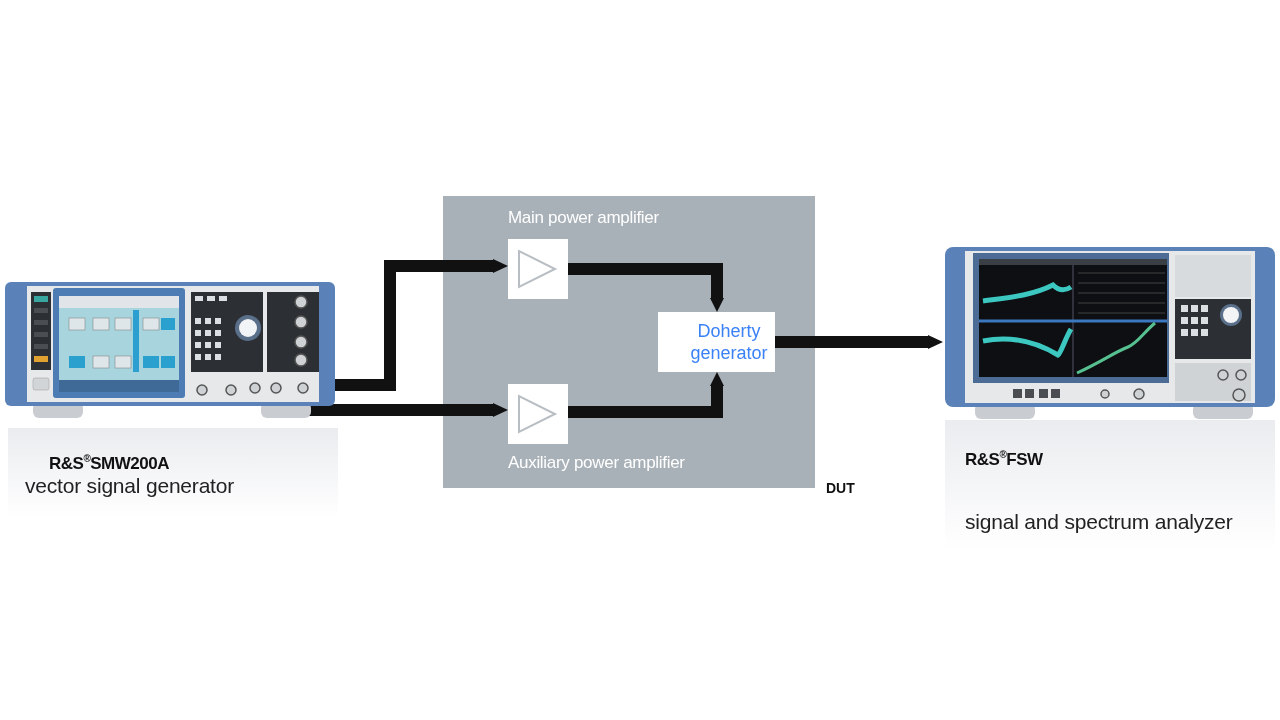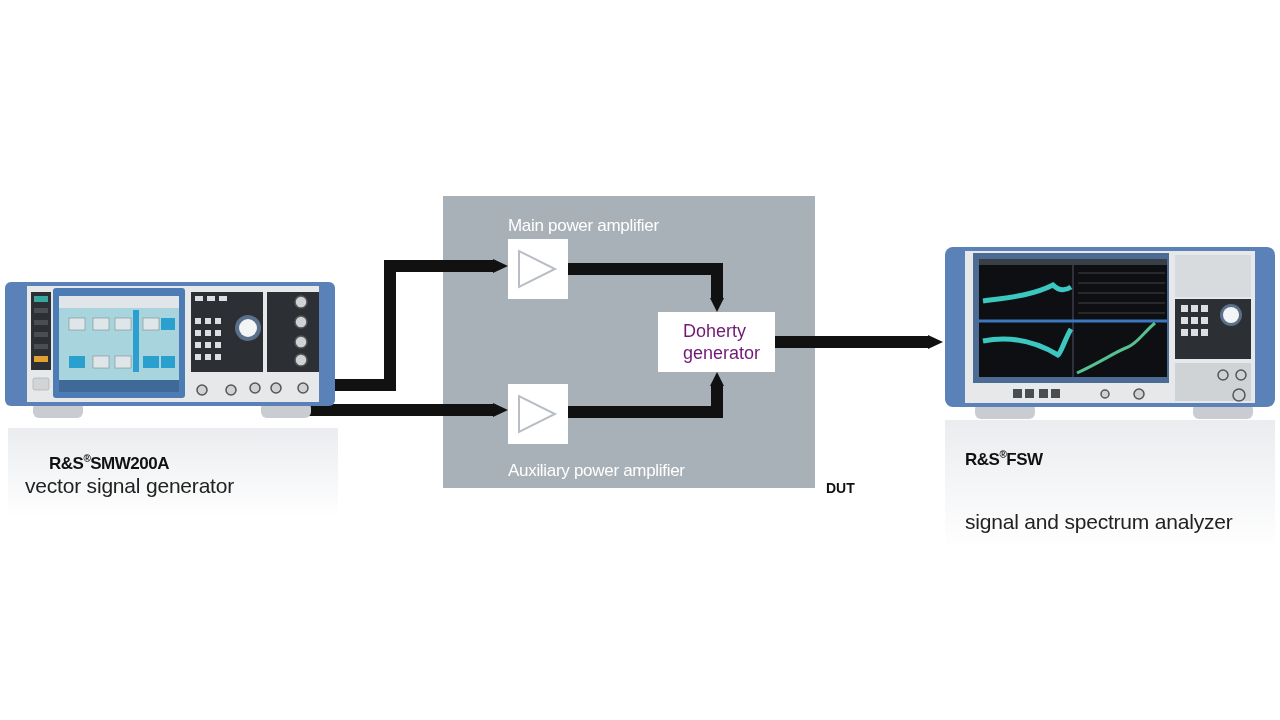--- a/index.html
+++ b/index.html
@@ -7,24 +7,24 @@
     width: 1280px; height: 720px; position: relative; overflow: hidden;
     background: #ffffff;
     font-family: "Liberation Sans", sans-serif;
   }
   .abs { position: absolute; }
   
   #dut-box { left: 443px; top: 196px; width: 372px; height: 292px; background: #a9b1b8; }
   .amp-box { position: absolute; width: 60px; height: 60px; background: #ffffff; }
   .combiner {
     position: absolute; left: 658px; top: 312px; width: 117px; height: 60px; background: #ffffff;
-    color: #701a75; font-size: 18px; line-height: 22px; display: flex; flex-direction: column;
-    justify-content: center; padding-left: 25px; box-sizing: border-box;
+    color: #3b82f6; font-size: 18px; line-height: 22px; display: flex; flex-direction: column;
+    justify-content: center; padding-left: 25px; box-sizing: border-box; align-items: center;
   }
-  .dut-text { position: absolute; color: #ffffff; font-size: 17px; letter-spacing: -0.3px; margin-top: 8px; }
+  .dut-text { position: absolute; color: #ffffff; font-size: 17px; letter-spacing: -0.3px; }
   .dut-label { position: absolute; left: 826px; top: 480px; font-size: 14px; font-weight: bold; color: #111; }
   .inst-title { position: absolute; font-size: 17px; font-weight: bold; color: #111; letter-spacing: -0.5px; }
   .inst-title sup { font-size: 10px; font-weight: bold; }
   .inst-sub { position: absolute; font-size: 21px; color: #222; letter-spacing: -0.2px; }
   
   .reflect { position: absolute; background: linear-gradient(to bottom, rgba(225,228,232,0.7), rgba(255,255,255,0)); }
   svg { position: absolute; left: 0; top: 0; }
 </style>
 </head>
 <body>

